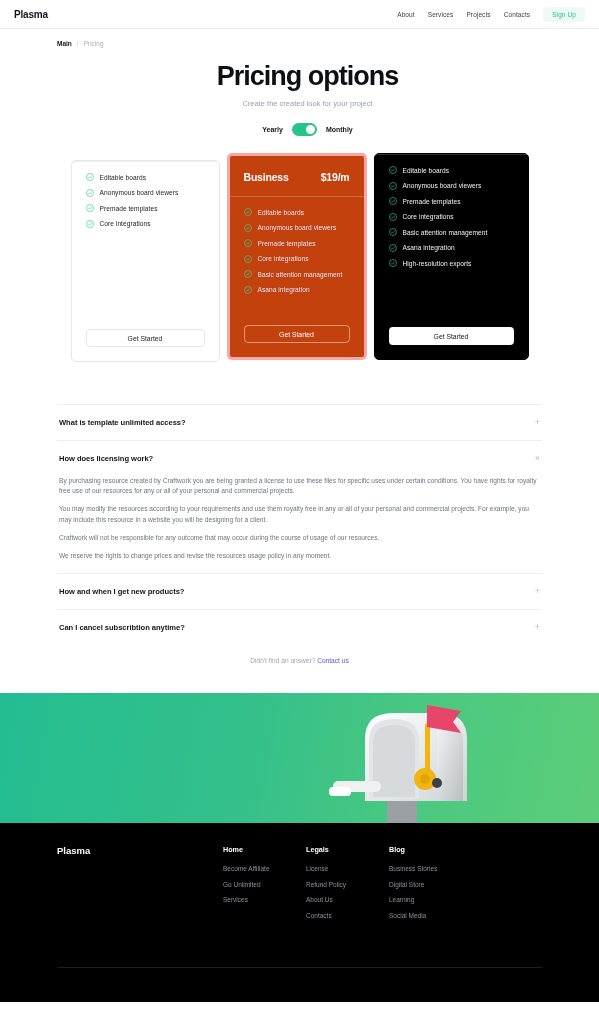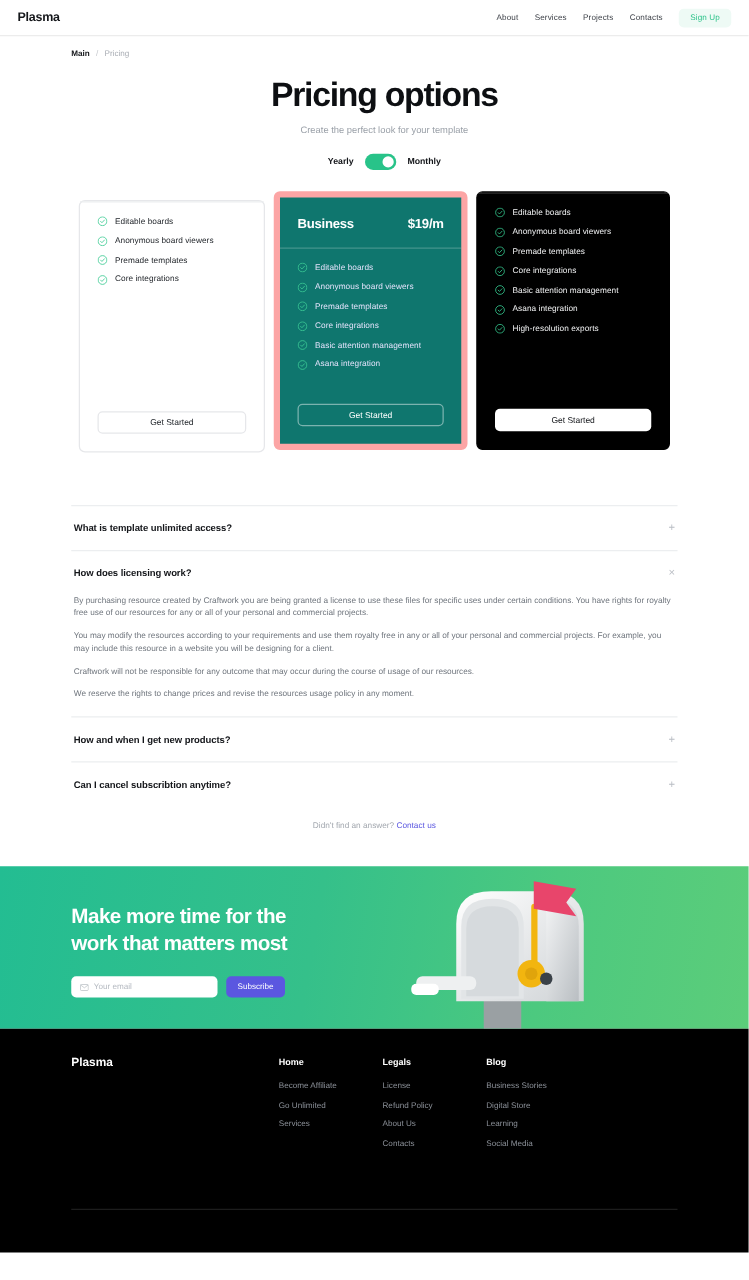--- a/index.html
+++ b/index.html
@@ -56,21 +56,21 @@
   .cards {
     display: flex; justify-content: center; align-items: flex-start;
     gap: 7px; margin-top: 17px;
   }
   .card { border-radius: 5px; position: relative; }
   .card-start {
     width: 149px; height: 202px; background: #fff; border: 1px solid #e6e7ea;
     margin-top: 7px;
   }
   .card-business {
-    width: 155px; height: 207px; background: #0f766e; border: 5px solid #fca5a5;
+    width: 140px; height: 207px; background: #c2410c; border: 3px solid #fca5a5;
   }
   .card-enterprise {
     width: 155px; height: 207px; background: #000; border: 1px solid #000;
   }
   .card-head {
     display: flex; justify-content: space-between; align-items: baseline;
     padding: 15px 14px 13px 14px;
   }
   .card-name { font-size: 10.5px; font-weight: bold; letter-spacing: -0.2px; }
   .card-price { font-size: 10.5px; font-weight: bold; letter-spacing: -0.2px; }
@@ -166,21 +166,21 @@
   </div>
 
   <div class="breadcrumb">
     <span class="crumb-main">Main</span>
     <span class="crumb-sep">/</span>
     <span class="crumb-current">Pricing</span>
   </div>
 
   <div class="hero">
     <div class="hero-title">Pricing options</div>
-    <div class="hero-sub">Create the perfect look for your template</div>
+    <div class="hero-sub">Create the created look for your project</div>
     <div class="toggle-row">
       <span class="toggle-label">Yearly</span>
       <span class="toggle">
         <span class="toggle-knob"></span>
       </span>
       <span class="toggle-label">Monthly</span>
     </div>
   </div>
 
   <div class="cards">
@@ -390,36 +390,20 @@
       <path d="M52 48 q0 -18 21 -18 q21 0 21 18 v54 h-42 z" fill="#d6dadd"></path>
       <path d="M116 22 q26 2 26 24 v60 h-26 z" fill="url(#mbBack)"></path>
       <rect x="12" y="86" width="48" height="11" rx="5" fill="#eef0f1"></rect>
       <rect x="8" y="92" width="22" height="9" rx="4" fill="#ffffff"></rect>
       <rect x="104" y="28" width="5" height="62" rx="2.5" fill="#f2b50f"></rect>
       <path d="M106 10 l34 6 l-8 11 l8 11 l-34 -6 z" fill="#e8456b"></path>
       <circle cx="104" cy="84" r="11" fill="#f2b50f"></circle>
       <circle cx="104" cy="84" r="5" fill="#e0a40b"></circle>
       <circle cx="116" cy="88" r="5" fill="#3a4148"></circle>
     </svg>
-    <div class="cta-inner">
-      <div class="cta-title">
-        <div>Make more time for the</div>
-        <div>work that matters most</div>
-      </div>
-      <div class="cta-form">
-        <div class="cta-input">
-          <svg width="7" height="6" viewBox="0 0 14 11">
-            <rect x="0.7" y="0.7" width="12.6" height="9.6" rx="1.6" fill="none" stroke="#b5bac1" stroke-width="1.1"></rect>
-            <path d="M1.4 1.8 L7 6 L12.6 1.8" fill="none" stroke="#b5bac1" stroke-width="1.1" stroke-linecap="round"></path>
-          </svg>
-          <span class="cta-placeholder">Your email</span>
-        </div>
-        <div class="cta-sub-btn">Subscribe</div>
-      </div>
-    </div>
   </div>
 
   <div class="footer">
     <div class="footer-top">
       <div class="footer-brand">Plasma</div>
 
       <div class="footer-col">
         <div class="footer-h">Home</div>
         <a class="footer-link">Become Affiliate</a>
         <a class="footer-link">Go Unlimited</a>

